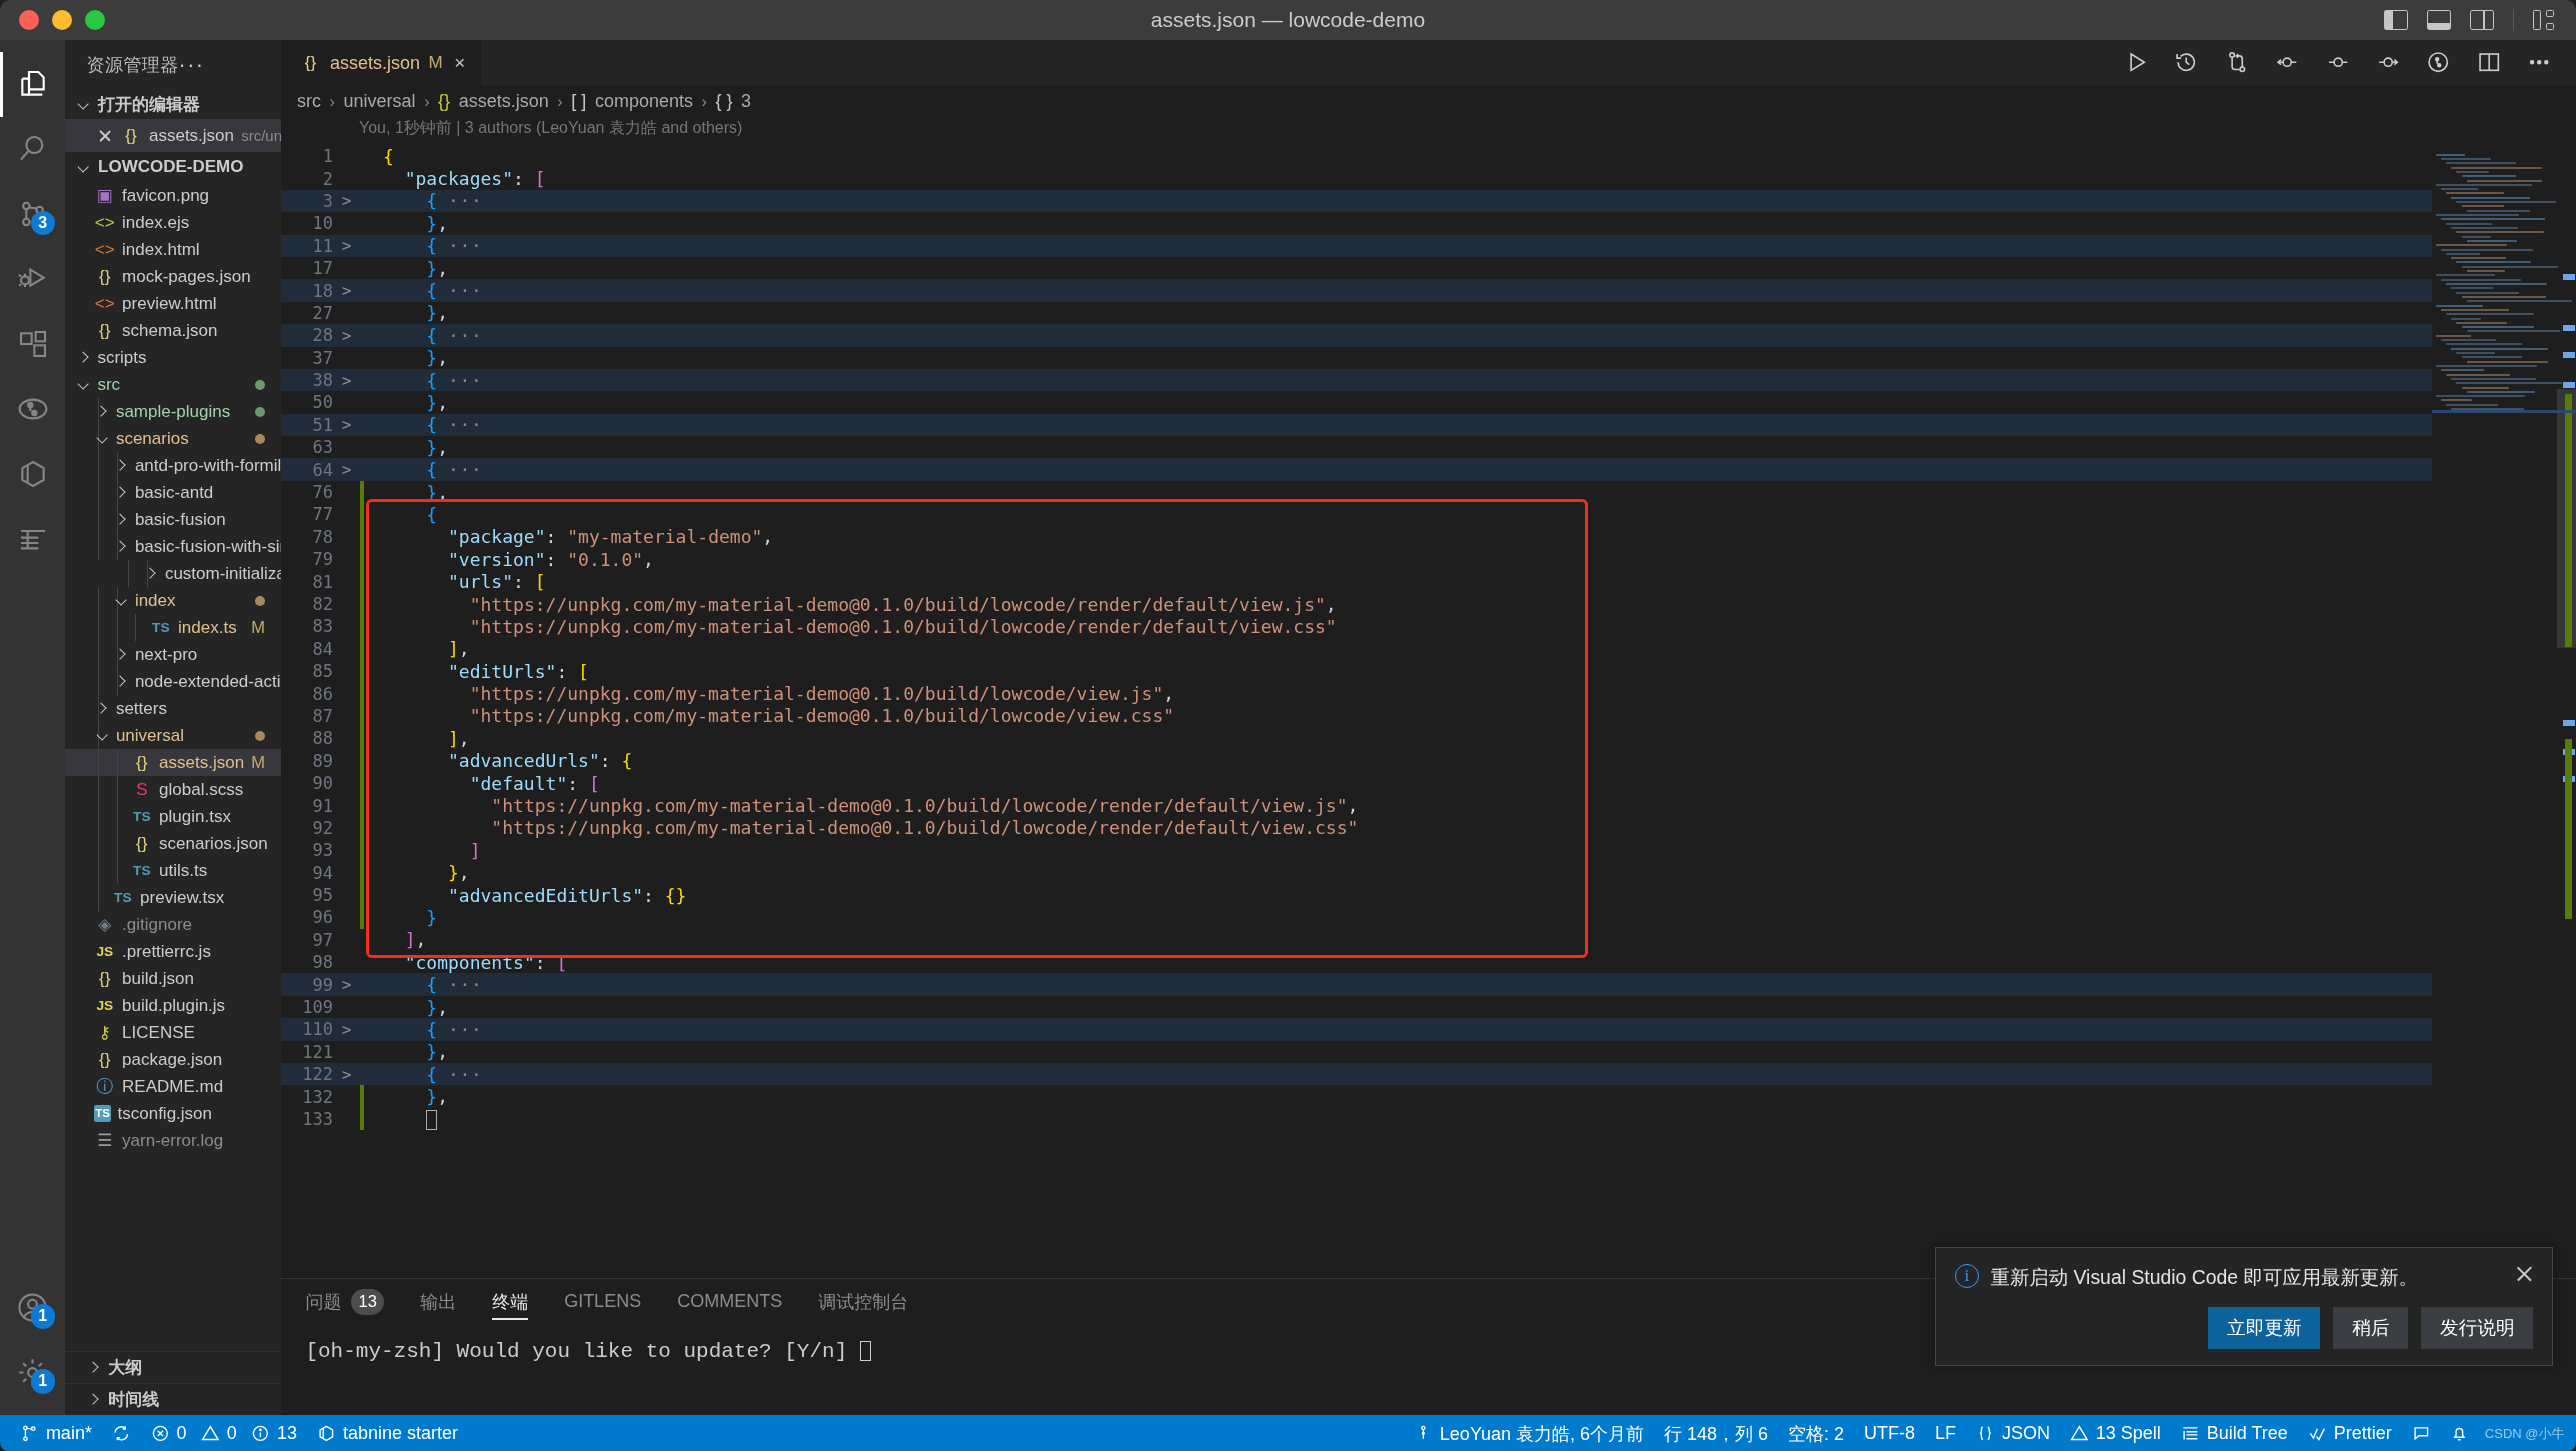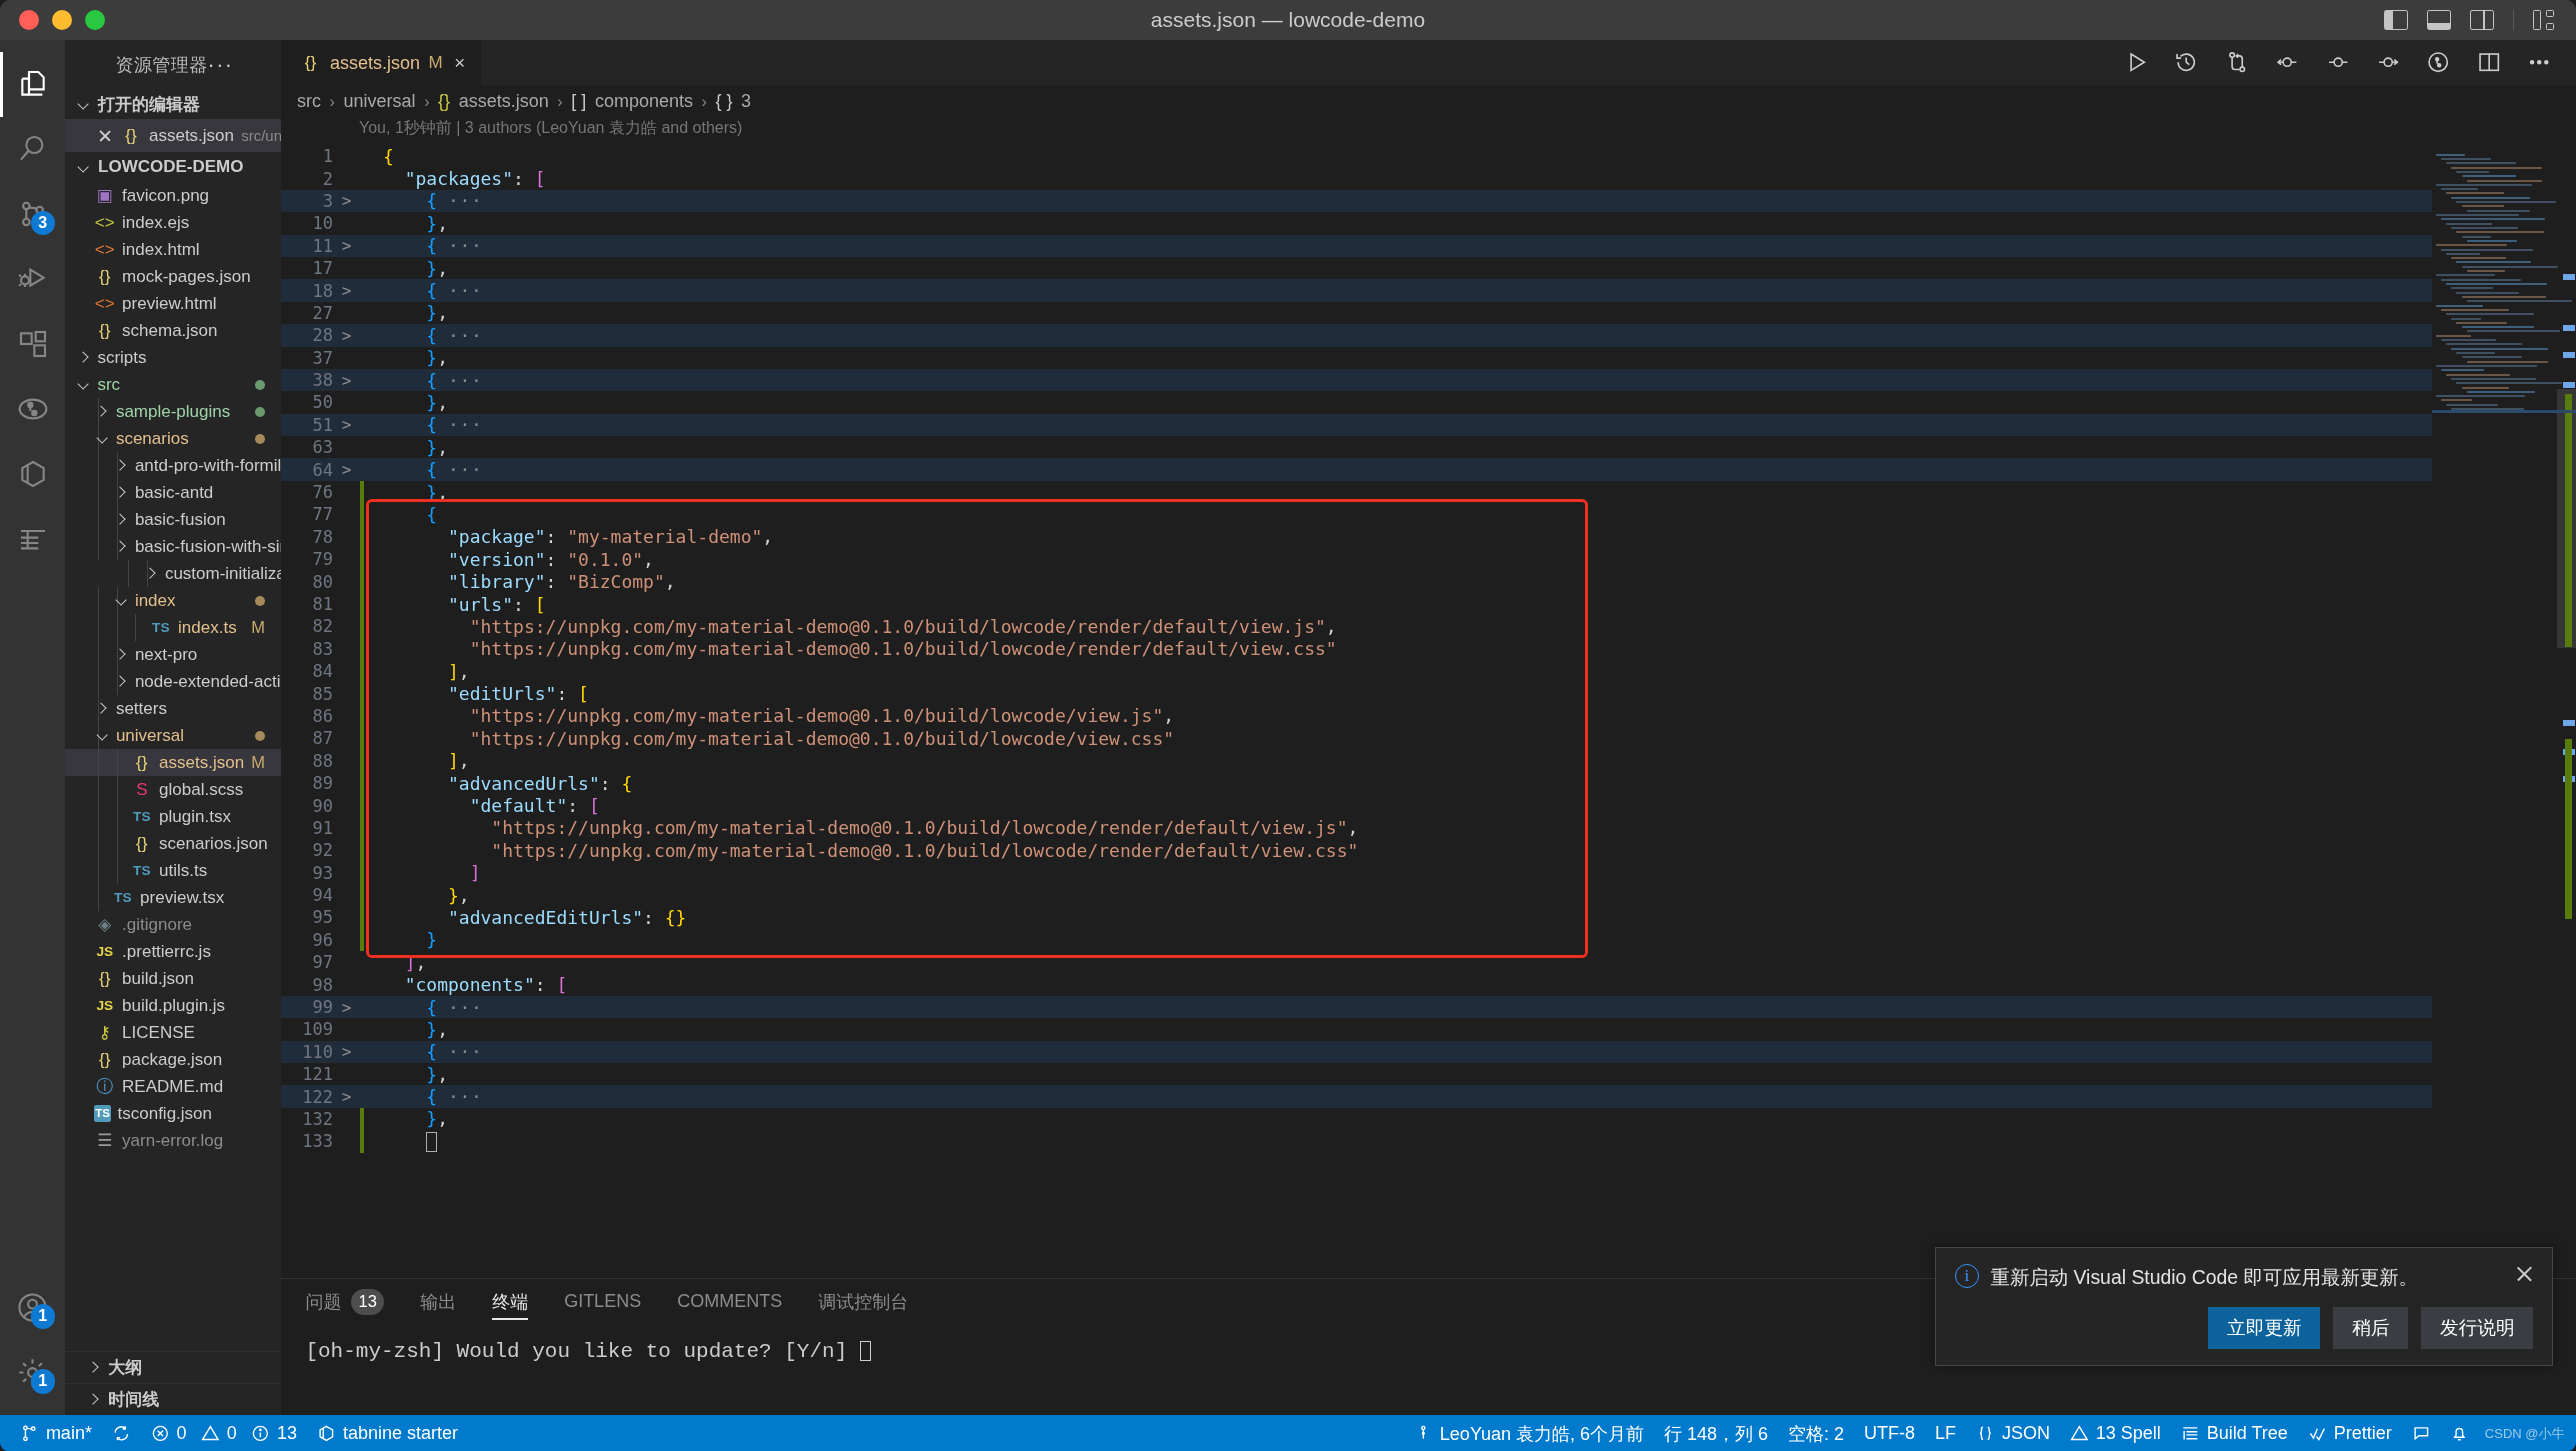--- a/index.html
+++ b/index.html
@@ -53,21 +53,21 @@
   .act-bottom{ margin-top:auto; padding-bottom:10px; }
   .badge{
     position:absolute; right:10px; bottom:11.5px; background:#0e7ad4; color:#fff;
     border-radius:50%; min-width:24.4px; height:24.4px; font-size:16px; line-height:24.4px;
     text-align:center; font-weight:bold;
   }
 
   
   .sidebar{ width:216px; background:#252526; flex:0 0 216px; display:flex; flex-direction:column; min-height:0; }
   .side-head{
-    height:49px; display:flex; align-items:center; justify-content:center;
+    height:49px; display:flex; align-items:center; justify-content:flex-start;
     padding:0 18.7px 0 21.6px; font-size:18px; color:#bbbbbb; letter-spacing:0.4px; flex:0 0 49px;
   }
   .ellip{ font-size:21.6px; color:#cccccc; letter-spacing:1.4px; }
   .sec-head{
     height:30px; display:flex; align-items:center; gap:7.2px; padding-left:11.5px;
     font-size:17px; font-weight:bold; color:#cccccc; cursor:pointer;
   }
   .chev{ width:14.4px; height:14.4px; position:relative; flex:0 0 14.4px; }
   .chev::before{
     content:""; position:absolute; left:2.9px; top:2.9px; width:7.2px; height:7.2px;
@@ -621,21 +621,20 @@
             <div class="cline"><span class="ln">37</span><span class="fold"></span><span class="gitbar "></span><span class="ctext">    <span class="br3">}</span><span class="punc">,</span></span></div>
             <div class="cline hl"><span class="ln">38</span><span class="fold">&gt;</span><span class="gitbar "></span><span class="ctext">    <span class="br3">{</span> <span class="dots">···</span></span></div>
             <div class="cline"><span class="ln">50</span><span class="fold"></span><span class="gitbar "></span><span class="ctext">    <span class="br3">}</span><span class="punc">,</span></span></div>
             <div class="cline hl"><span class="ln">51</span><span class="fold">&gt;</span><span class="gitbar "></span><span class="ctext">    <span class="br3">{</span> <span class="dots">···</span></span></div>
             <div class="cline"><span class="ln">63</span><span class="fold"></span><span class="gitbar "></span><span class="ctext">    <span class="br3">}</span><span class="punc">,</span></span></div>
             <div class="cline hl"><span class="ln">64</span><span class="fold">&gt;</span><span class="gitbar "></span><span class="ctext">    <span class="br3">{</span> <span class="dots">···</span></span></div>
             <div class="cline"><span class="ln">76</span><span class="fold"></span><span class="gitbar add"></span><span class="ctext">    <span class="br3">}</span><span class="punc">,</span></span></div>
             <div class="cline"><span class="ln">77</span><span class="fold"></span><span class="gitbar add"></span><span class="ctext">    <span class="br3">{</span></span></div>
             <div class="cline"><span class="ln">78</span><span class="fold"></span><span class="gitbar add"></span><span class="ctext">      <span class="k">"package"</span><span class="punc">:</span> <span class="s">"my-material-demo"</span><span class="punc">,</span></span></div>
             <div class="cline"><span class="ln">79</span><span class="fold"></span><span class="gitbar add"></span><span class="ctext">      <span class="k">"version"</span><span class="punc">:</span> <span class="s">"0.1.0"</span><span class="punc">,</span></span></div>
-            <div class="cline"><span class="ln">80</span><span class="fold"></span><span class="gitbar add"></span><span class="ctext">      <span class="k">"library"</span><span class="punc">:</span> <span class="s">"BizComp"</span><span class="punc">,</span></span></div>
             <div class="cline"><span class="ln">81</span><span class="fold"></span><span class="gitbar add"></span><span class="ctext">      <span class="k">"urls"</span><span class="punc">:</span> <span class="br1">[</span></span></div>
             <div class="cline"><span class="ln">82</span><span class="fold"></span><span class="gitbar add"></span><span class="ctext">        <span class="s">"</span><span class="url">https://unpkg.com/my-material-demo@0.1.0/build/lowcode/render/default/view.js</span><span class="s">"</span><span class="punc">,</span></span></div>
             <div class="cline"><span class="ln">83</span><span class="fold"></span><span class="gitbar add"></span><span class="ctext">        <span class="s">"</span><span class="url">https://unpkg.com/my-material-demo@0.1.0/build/lowcode/render/default/view.css</span><span class="s">"</span></span></div>
             <div class="cline"><span class="ln">84</span><span class="fold"></span><span class="gitbar add"></span><span class="ctext">      <span class="br1">]</span><span class="punc">,</span></span></div>
             <div class="cline"><span class="ln">85</span><span class="fold"></span><span class="gitbar add"></span><span class="ctext">      <span class="k">"editUrls"</span><span class="punc">:</span> <span class="br1">[</span></span></div>
             <div class="cline"><span class="ln">86</span><span class="fold"></span><span class="gitbar add"></span><span class="ctext">        <span class="s">"</span><span class="url">https://unpkg.com/my-material-demo@0.1.0/build/lowcode/view.js</span><span class="s">"</span><span class="punc">,</span></span></div>
             <div class="cline"><span class="ln">87</span><span class="fold"></span><span class="gitbar add"></span><span class="ctext">        <span class="s">"</span><span class="url">https://unpkg.com/my-material-demo@0.1.0/build/lowcode/view.css</span><span class="s">"</span></span></div>
             <div class="cline"><span class="ln">88</span><span class="fold"></span><span class="gitbar add"></span><span class="ctext">      <span class="br1">]</span><span class="punc">,</span></span></div>
             <div class="cline"><span class="ln">89</span><span class="fold"></span><span class="gitbar add"></span><span class="ctext">      <span class="k">"advancedUrls"</span><span class="punc">:</span> <span class="br1">{</span></span></div>
             <div class="cline"><span class="ln">90</span><span class="fold"></span><span class="gitbar add"></span><span class="ctext">        <span class="k">"default"</span><span class="punc">:</span> <span class="br2">[</span></span></div>

